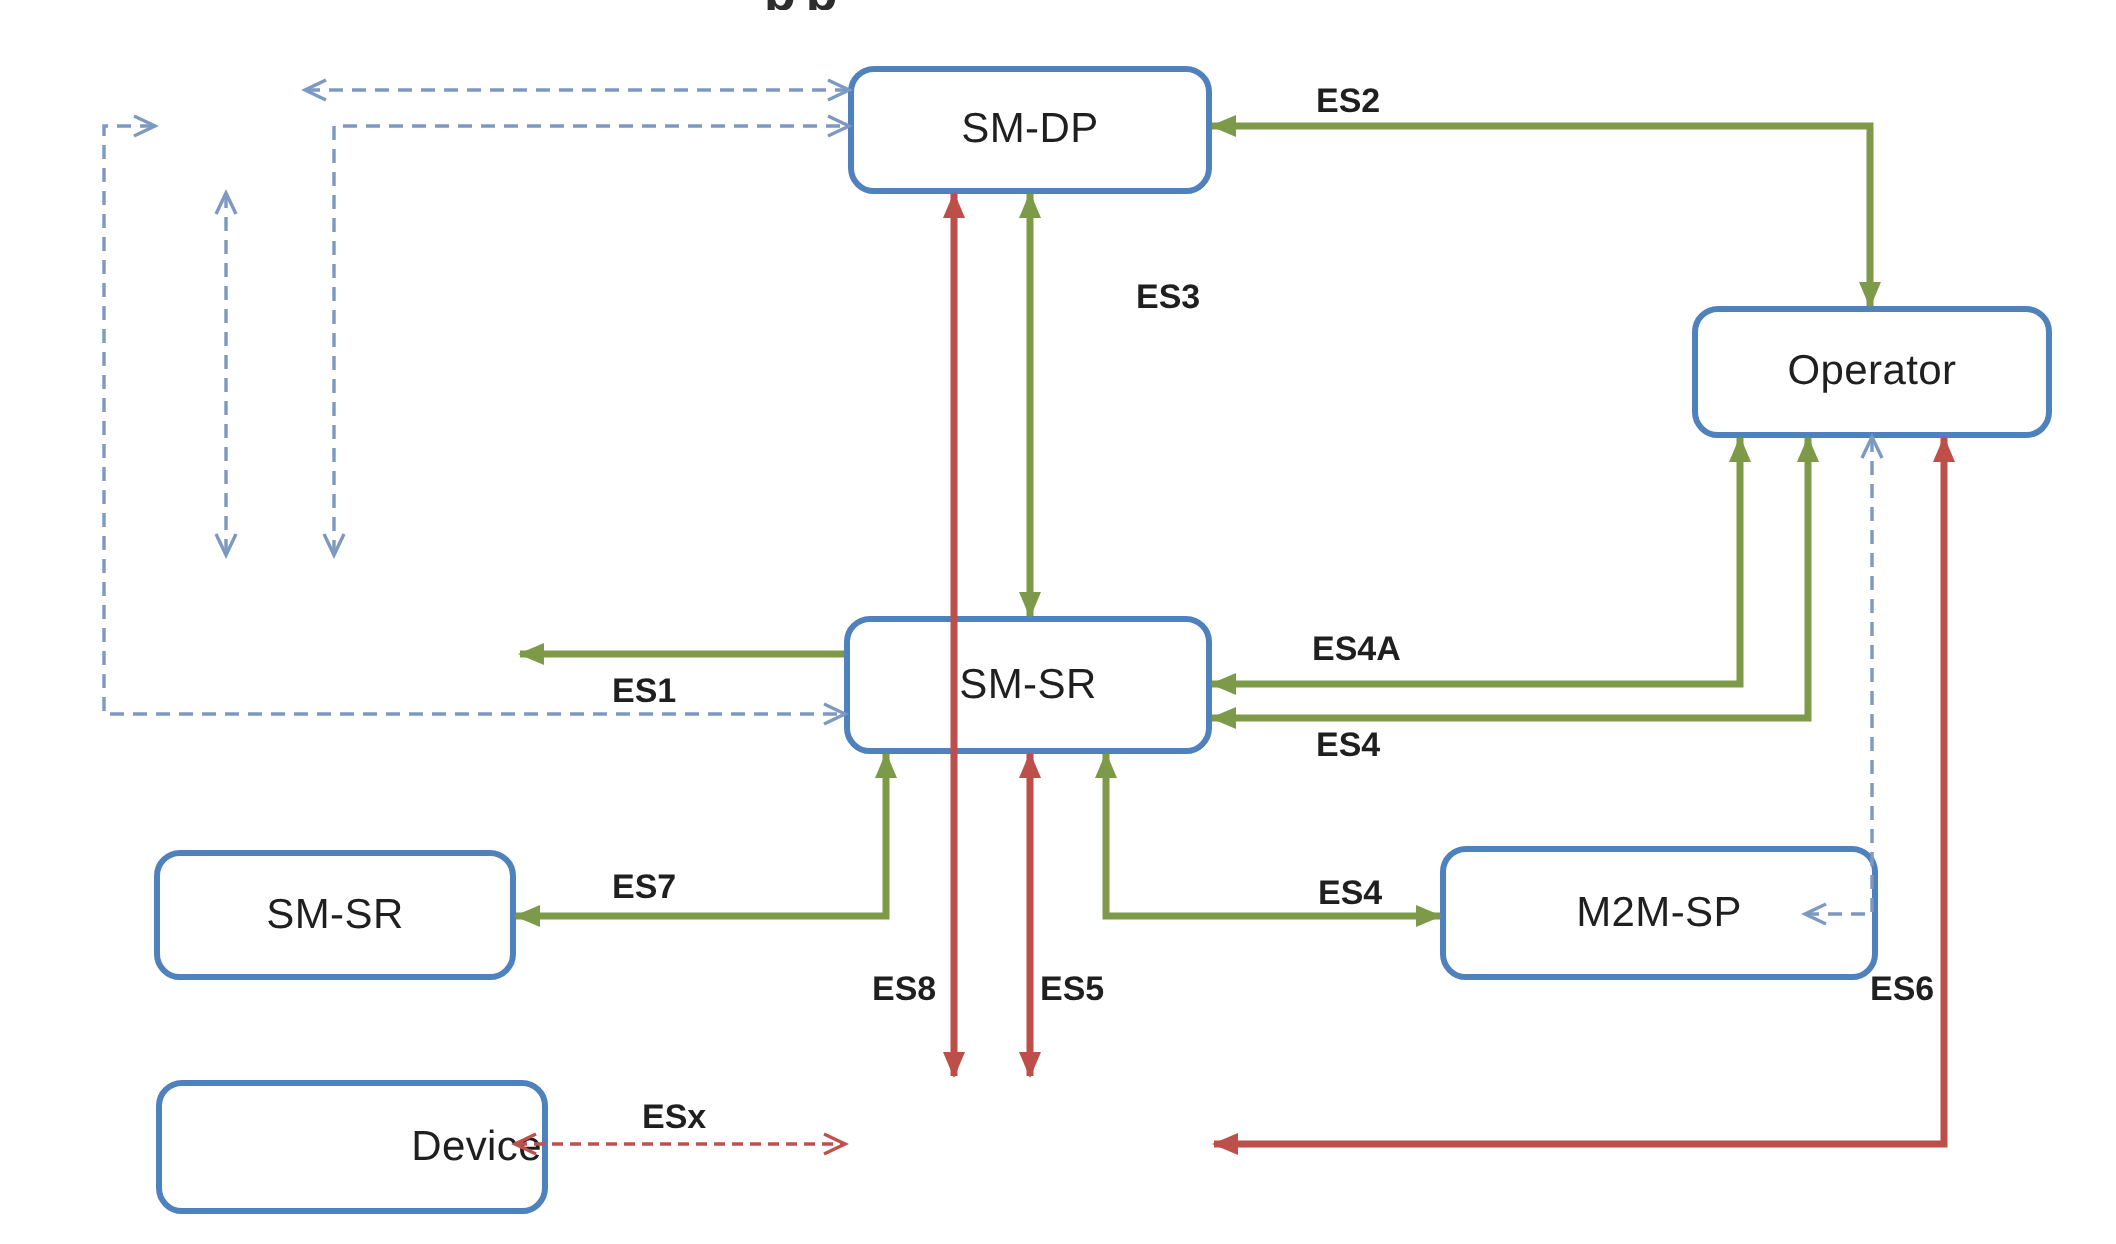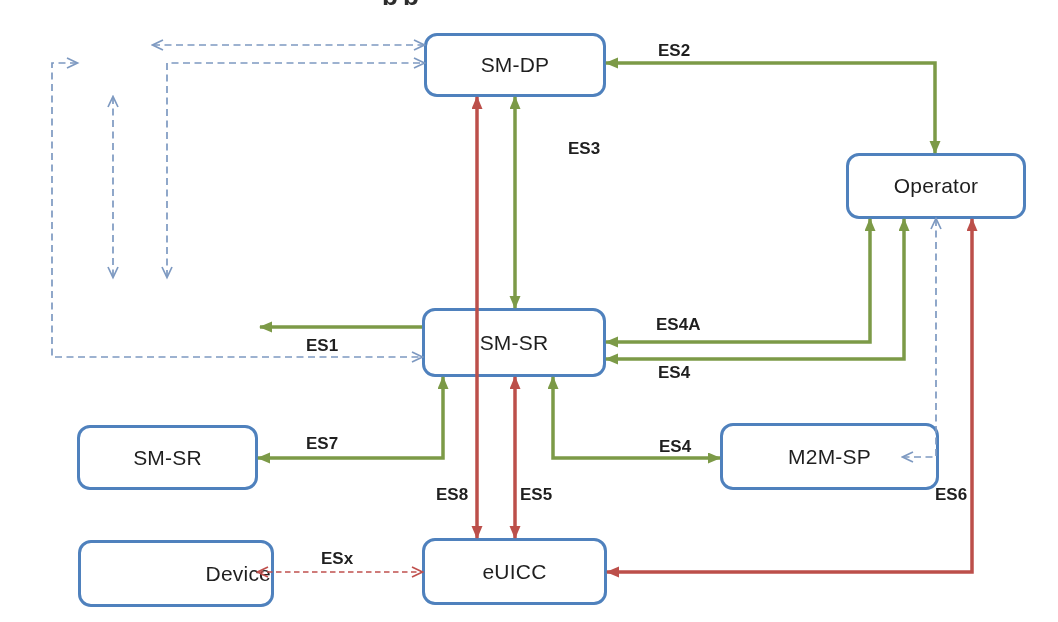--- a/index.html
+++ b/index.html
@@ -71,23 +71,20 @@
   </div>
   <div class="node" style="left:77px;top:425px;width:181px;height:65px;">
     <span class="node-label">SM-SR</span>
   </div>
   <div class="node" style="left:720px;top:423px;width:219px;height:67px;">
     <span class="node-label">M2M-SP</span>
   </div>
   <div class="node" style="left:78px;top:540px;width:196px;height:67px;justify-content:flex-end;">
     <span class="node-label">Device</span>
   </div>
-  <div class="node" style="left:422px;top:538px;width:185px;height:67px;">
-    <span class="node-label">eUICC</span>
-  </div>
 
   <svg id="arrows" width="1058" height="622">
     <defs>
       <marker id="mg" markerUnits="userSpaceOnUse" markerWidth="14" markerHeight="12" refX="12" refY="5.5" orient="auto">
         <path class="fg" d="M0,0 L13,5.5 L0,11 Z"></path>
       </marker>
       <marker id="mgs" markerUnits="userSpaceOnUse" markerWidth="14" markerHeight="12" refX="12" refY="5.5" orient="auto-start-reverse">
         <path class="fg" d="M0,0 L13,5.5 L0,11 Z"></path>
       </marker>
       <marker id="mr" markerUnits="userSpaceOnUse" markerWidth="14" markerHeight="12" refX="12" refY="5.5" orient="auto">

